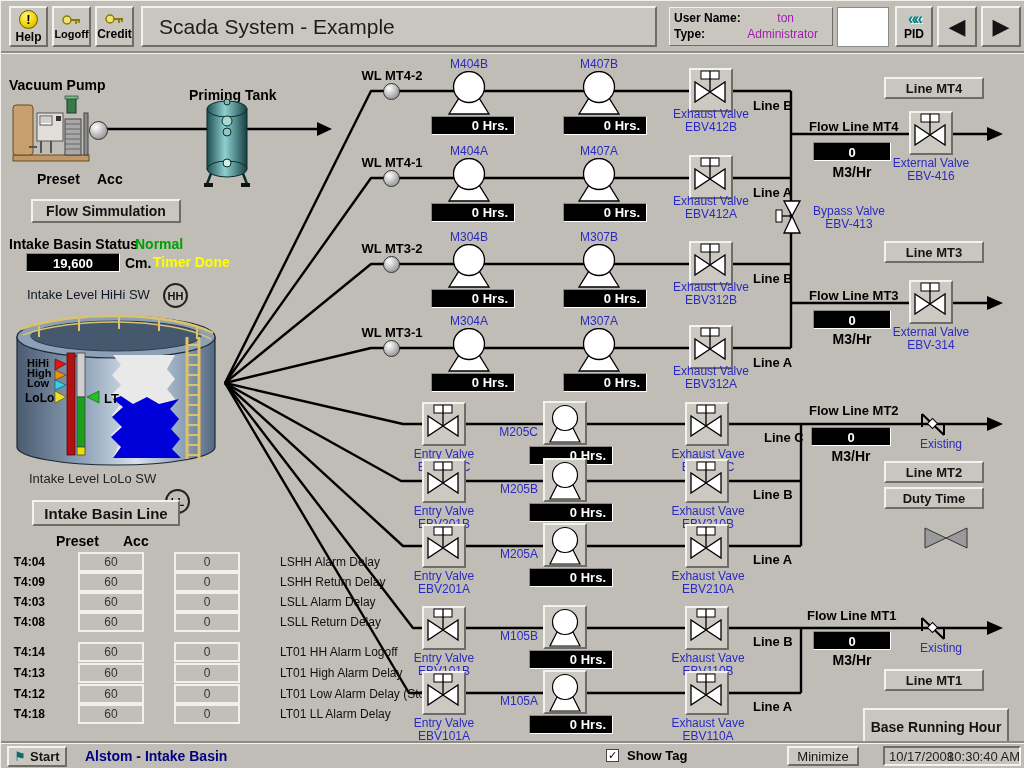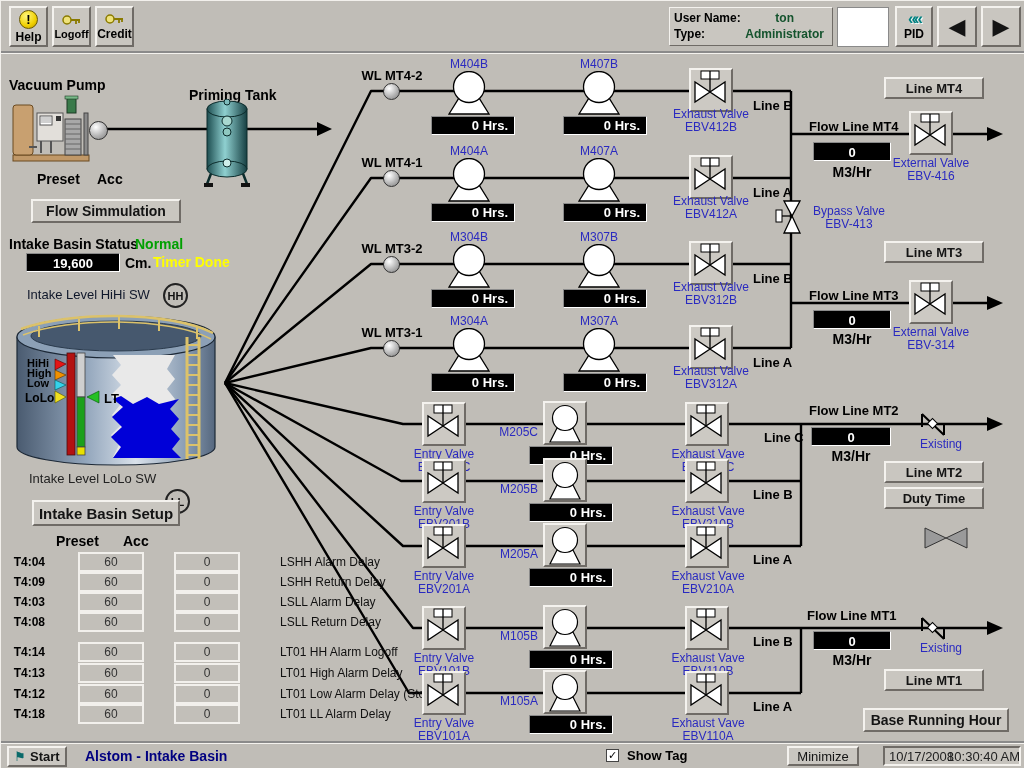--- a/index.html
+++ b/index.html
@@ -28,21 +28,21 @@
         text-align:center;font-size:12px;color:#333;line-height:16px;}
   .trow{position:absolute;display:flex;align-items:center;height:20px;gap:28px;}
   .ttag{width:44px;text-align:right;font-weight:bold;font-size:12px;color:#000;padding-right:5px;}
   .tdesc{margin-left:12px;font-size:12px;color:#111;white-space:nowrap;}
   .hbtn{display:flex;flex-direction:column;align-items:center;justify-content:center;gap:1px;}
   .hbtn .lab{font-weight:bold;font-size:12px;color:#000;}
   .helpball{width:17px;height:17px;border-radius:50%;background:radial-gradient(circle at 38% 30%,#fff680,#f0d000 60%,#b89600);
             border:1px solid #6b5a00;display:flex;align-items:center;justify-content:center;
             font-weight:bold;font-size:13px;color:#000;line-height:1;}
   .utext{font-weight:bold;font-size:12px;color:#000;}
-  .uval{font-weight:bold;font-size:12px;color:#14532d;}
+  .uval{font-weight:normal;font-size:12px;color:#a21caf;}
 </style>
 </head>
 <body>
 
 <div id="screen">
 
   <div class="abs" style="left:0;top:0;width:1024px;height:50px;border-bottom:2px solid #8a8a8a;box-shadow:0 1px 0 #f4f2ee;">
     <div class="abs raised hbtn" style="left:8px;top:5px;width:39px;height:41px;">
       <span class="helpball">!</span>
       <span class="lab">Help</span>
@@ -54,28 +54,31 @@
         </svg>
       <span class="lab" style="font-size:11px;">Logoff</span>
     </div>
     <div class="abs raised hbtn" style="left:94px;top:5px;width:39px;height:41px;">
       <svg width="20" height="13">
           <circle cx="5" cy="6" r="4" fill="#efe27a" stroke="#8a7a00" stroke-width="1.5"></circle>
           <path d="M9,6 H18 M14,6 V10 M17,6 V9" stroke="#8a7a00" stroke-width="1.8" fill="none"></path>
         </svg>
       <span class="lab">Credit</span>
     </div>
+    <div class="abs raised" style="left:140px;top:5px;width:516px;height:41px;">
+      <div style="font-size:21px;color:#1c1c1c;padding:7px 0 0 16px;">Scada System - Example</div>
+    </div>
     <div class="abs raised" style="left:668px;top:6px;width:164px;height:39px;border-width:1px;padding:2px 4px;">
       <div style="display:flex;justify-content:space-between;line-height:16px;">
         <span class="utext">User Name:</span>
         <span class="uval" style="margin-right:34px;">ton</span>
       </div>
       <div style="display:flex;justify-content:space-between;line-height:16px;">
         <span class="utext">Type:</span>
-        <span class="uval" style="margin-right:4px;">Administrator</span>
+        <span class="uval" style="margin-right:10px;">Administrator</span>
       </div>
     </div>
     <div class="abs" style="left:836px;top:6px;width:50px;height:38px;background:#fff;border:1px solid #8a8a8a;"></div>
     <div class="abs raised hbtn" style="left:894px;top:5px;width:38px;height:41px;">
       <span style="color:#008080;font-weight:bold;font-size:16px;letter-spacing:-3px;line-height:14px;text-shadow:1px 1px 0 #eafafa;">««</span>
       <span class="lab">PID</span>
     </div>
     <div class="abs raised btn" style="left:936px;top:5px;width:40px;height:41px;">
       <span style="font-size:22px;">◀</span>
     </div>
@@ -191,21 +194,21 @@
 
   <div class="abs b14" style="left:8px;top:235px;">Intake Basin Status</div>
   <div class="abs b14" style="left:134px;top:235px;color:#00a000;">Normal</div>
   <div class="abs flowval" style="left:25px;top:252px;width:94px;height:19px;">19,600</div>
   <div class="abs b14" style="left:124px;top:254px;">Cm.</div>
   <div class="abs b14" style="left:152px;top:253px;color:#ffff00;">Timer Done</div>
   <div class="abs" style="left:26px;top:286px;font-size:13px;color:#0f172a;">Intake Level HiHi SW</div>
   <div class="abs tagcircle" style="left:162px;top:282px;">HH</div>
   <div class="abs" style="left:28px;top:470px;font-size:13px;color:#222;">Intake Level LoLo SW</div>
   <div class="abs tagcircle" style="left:164px;top:464px;margin-top:24px;">LL</div>
-  <div class="abs raised btn" style="left:31px;top:499px;width:148px;height:26px;font-size:15px;">Intake Basin Setup</div>
+  <div class="abs raised btn" style="left:31px;top:499px;width:148px;height:26px;font-size:15px;">Intake Basin Line</div>
 
   <div class="abs b14" style="left:55px;top:532px;">Preset</div>
   <div class="abs b14" style="left:122px;top:532px;">Acc</div>
   <div class="abs" style="left:0;top:549px;width:420px;height:175px;">
     <div class="trow" style="left:0;top:2px;">
         <span class="ttag">T4:04</span>
         <span class="tbox">60</span>
         <span class="tbox" style="margin-left:2px;">0</span>
         <span class="tdesc">LSHH Alarm Delay</span>
       </div>
@@ -523,21 +526,21 @@
 
   <div class="abs b13" style="left:806px;top:607px;text-align:center;">Flow Line MT1</div>
   <div class="abs flowval" style="left:812px;top:630px;width:78px;height:19px;">0</div>
   <div class="abs b14" style="left:812px;top:651px;width:78px;text-align:center;">M3/Hr</div>
   <svg class="abs" style="left:916px;top:614px;" width="32" height="27">
       <path d="M5,3 V16 M5,3 L27,24 M27,12 V24" stroke="#000" stroke-width="2" fill="none"></path>
       <rect x="12" y="9" width="7" height="7" fill="#fff" stroke="#000" transform="rotate(45 15.5 12.5)"></rect>
     </svg>
   <div class="abs blue" style="left:908px;top:641px;width:64px;">Existing</div>
   <div class="abs raised btn" style="left:883px;top:668px;width:100px;height:22px;">Line MT1</div>
-  <div class="abs raised btn bigbtn" style="left:862px;top:707px;width:146px;height:24px;">Base Running Hour</div>
+  <div class="abs raised btn bigbtn" style="left:862px;top:707px;width:146px;height:38px;">Base Running Hour</div>
 
   <div class="abs" style="left:0;top:740px;width:1024px;height:28px;background:#c0bdb7;border-top:2px solid;border-color:#8a8a8a;box-shadow:inset 0 1px 0 #f4f2ee;box-sizing:border-box;">
     <div class="abs raised btn" style="left:6px;top:3px;width:60px;height:21px;gap:4px;">
       <span style="color:#0a6a6a;font-size:13px;">⚑</span>
       <span style="font-weight:bold;font-size:13px;">Start</span>
     </div>
     <div class="abs" style="left:84px;top:5px;font-weight:bold;font-size:14px;color:#000080;">Alstom - Intake Basin</div>
     <div class="abs" style="left:605px;top:6px;width:13px;height:13px;background:#fff;border:1px solid #444;box-sizing:border-box;display:flex;align-items:center;justify-content:center;">
       <span style="font-size:11px;font-weight:bold;line-height:1;color:#000;">✓</span>
     </div>

